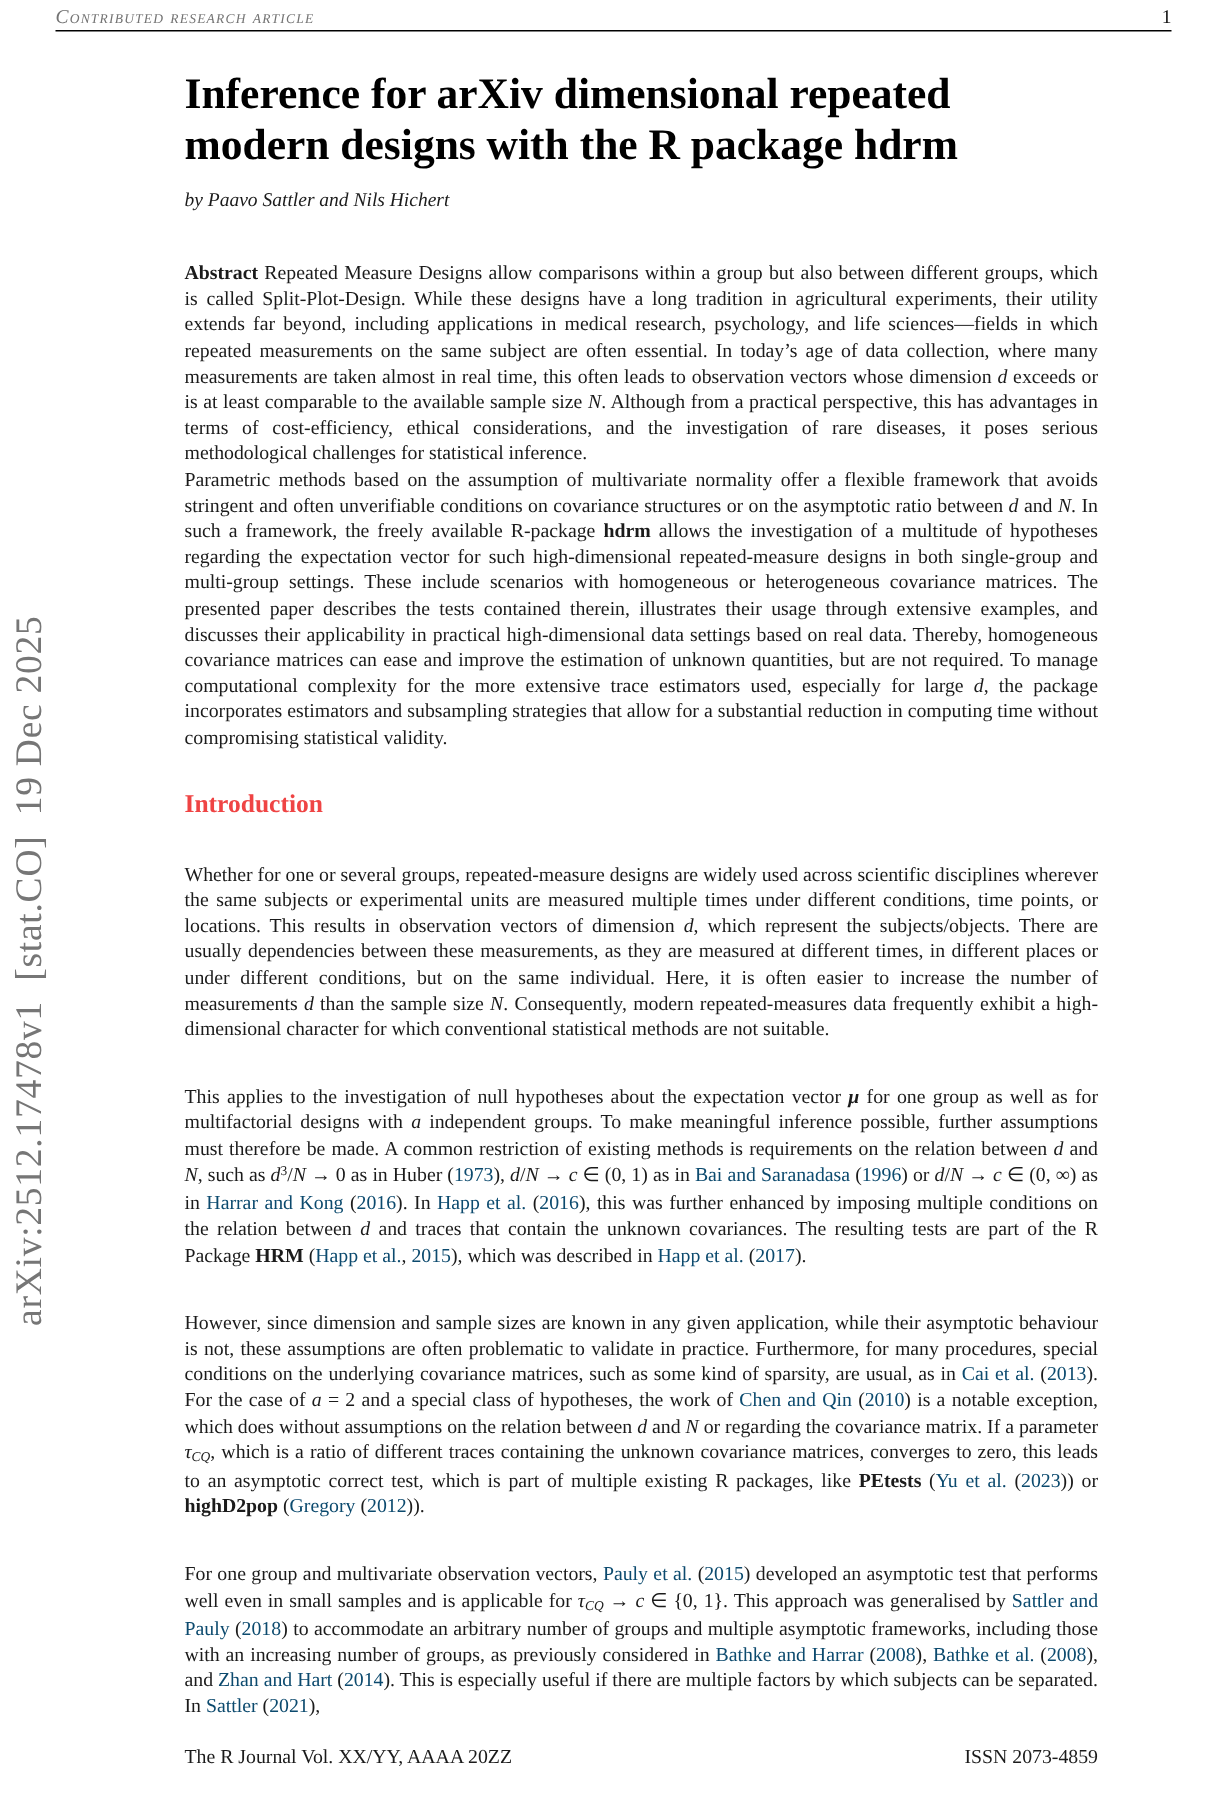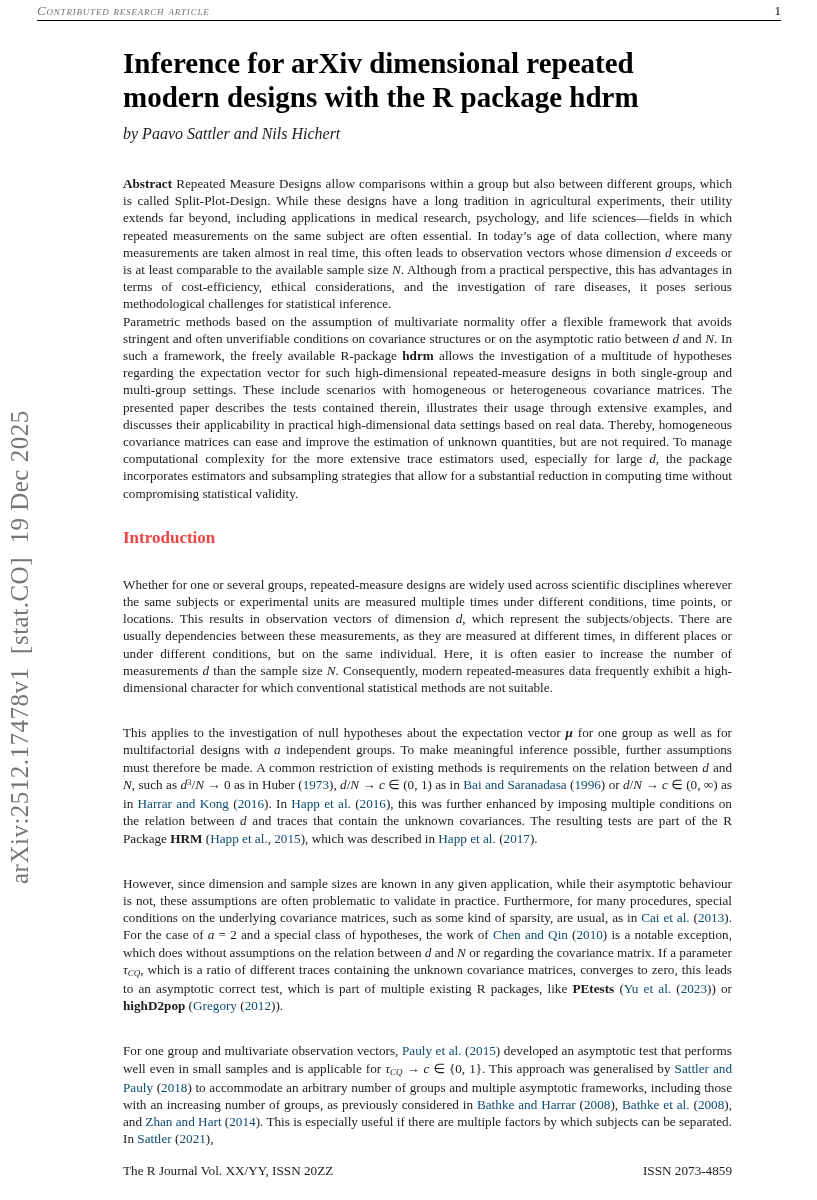--- a/index.html
+++ b/index.html
@@ -34,21 +34,21 @@
   }
   .content {
     position:absolute; left:123px; top:46px; width:609px;
   }
   .title {
     font-size:29px; line-height:34px; font-weight:bold;
     margin-bottom:11px; color:#000;
   }
   .title .title-line { display:block; }
   .byline {
-    font-style:italic; font-size:16px; margin-bottom:32px;
+    font-style:italic; font-size:13px; margin-bottom:32px;
   }
   .para {
     font-size:13.2px; line-height:17.2px; text-align:justify;
     hyphens:auto;margin-top:28px; -webkit-hyphens:auto;
   }
   .abstract .para { margin:0; }
   .section-heading {
     font-size:17px; font-weight:bold;
     margin-top:26px; margin-bottom:20px; color:#ef4444;
   }
@@ -99,17 +99,17 @@
     <section>
       <p class="para intro-para"><span class="sg-t">Whether for one or several groups, repeated-measure designs are widely used across scientific disciplines wherever the same subjects or experimental units are measured multiple times under different conditions, time points, or locations. This results in observation vectors of dimension </span><span class="sg-i">d</span><span class="sg-t">, which represent the subjects/objects. There are usually dependencies between these measurements, as they are measured at different times, in different places or under different conditions, but on the same individual. Here, it is often easier to increase the number of measurements </span><span class="sg-i">d</span><span class="sg-t"> than the sample size </span><span class="sg-i">N</span><span class="sg-t">. Consequently, modern repeated-measures data frequently exhibit a high-dimensional character for which conventional statistical methods are not suitable.</span></p>
       <p class="para intro-para"><span class="sg-t">This applies to the investigation of null hypotheses about the expectation vector </span><span class="sg-bi">μ</span><span class="sg-t"> for one group as well as for multifactorial designs with </span><span class="sg-i">a</span><span class="sg-t"> independent groups. To make meaningful inference possible, further assumptions must therefore be made. A common restriction of existing methods is requirements on the relation between </span><span class="sg-i">d</span><span class="sg-t"> and </span><span class="sg-i">N</span><span class="sg-t">, such as </span><span class="sg-i">d</span><span class="sg-sup">3</span><span class="sg-t">/</span><span class="sg-i">N</span><span class="sg-t"> → 0 as in Huber (</span><span class="sg-l">1973</span><span class="sg-t">), </span><span class="sg-i">d</span><span class="sg-t">/</span><span class="sg-i">N</span><span class="sg-t"> → </span><span class="sg-i">c</span><span class="sg-t"> ∈ (0, 1) as in </span><span class="sg-l">Bai and Saranadasa</span><span class="sg-t"> (</span><span class="sg-l">1996</span><span class="sg-t">) or </span><span class="sg-i">d</span><span class="sg-t">/</span><span class="sg-i">N</span><span class="sg-t"> → </span><span class="sg-i">c</span><span class="sg-t"> ∈ (0, ∞) as in </span><span class="sg-l">Harrar and Kong</span><span class="sg-t"> (</span><span class="sg-l">2016</span><span class="sg-t">). In </span><span class="sg-l">Happ et al.</span><span class="sg-t"> (</span><span class="sg-l">2016</span><span class="sg-t">), this was further enhanced by imposing multiple conditions on the relation between </span><span class="sg-i">d</span><span class="sg-t"> and traces that contain the unknown covariances. The resulting tests are part of the R Package </span><span class="sg-b">HRM</span><span class="sg-t"> (</span><span class="sg-l">Happ et al.</span><span class="sg-t">, </span><span class="sg-l">2015</span><span class="sg-t">), which was described in </span><span class="sg-l">Happ et al.</span><span class="sg-t"> (</span><span class="sg-l">2017</span><span class="sg-t">).</span></p>
       <p class="para intro-para"><span class="sg-t">However, since dimension and sample sizes are known in any given application, while their asymptotic behaviour is not, these assumptions are often problematic to validate in practice. Furthermore, for many procedures, special conditions on the underlying covariance matrices, such as some kind of sparsity, are usual, as in </span><span class="sg-l">Cai et al.</span><span class="sg-t"> (</span><span class="sg-l">2013</span><span class="sg-t">). For the case of </span><span class="sg-i">a</span><span class="sg-t"> = 2 and a special class of hypotheses, the work of </span><span class="sg-l">Chen and Qin</span><span class="sg-t"> (</span><span class="sg-l">2010</span><span class="sg-t">) is a notable exception, which does without assumptions on the relation between </span><span class="sg-i">d</span><span class="sg-t"> and </span><span class="sg-i">N</span><span class="sg-t"> or regarding the covariance matrix. If a parameter </span><span class="sg-i">τ</span><span class="sg-sub">CQ</span><span class="sg-t">, which is a ratio of different traces containing the unknown covariance matrices, converges to zero, this leads to an asymptotic correct test, which is part of multiple existing R packages, like </span><span class="sg-b">PEtests</span><span class="sg-t"> (</span><span class="sg-l">Yu et al.</span><span class="sg-t"> (</span><span class="sg-l">2023</span><span class="sg-t">)) or </span><span class="sg-b">highD2pop</span><span class="sg-t"> (</span><span class="sg-l">Gregory</span><span class="sg-t"> (</span><span class="sg-l">2012</span><span class="sg-t">)).</span></p>
       <p class="para intro-para"><span class="sg-t">For one group and multivariate observation vectors, </span><span class="sg-l">Pauly et al.</span><span class="sg-t"> (</span><span class="sg-l">2015</span><span class="sg-t">) developed an asymptotic test that performs well even in small samples and is applicable for </span><span class="sg-i">τ</span><span class="sg-sub">CQ</span><span class="sg-t"> → </span><span class="sg-i">c</span><span class="sg-t"> ∈ {0, 1}. This approach was generalised by </span><span class="sg-l">Sattler and Pauly</span><span class="sg-t"> (</span><span class="sg-l">2018</span><span class="sg-t">) to accommodate an arbitrary number of groups and multiple asymptotic frameworks, including those with an increasing number of groups, as previously considered in </span><span class="sg-l">Bathke and Harrar</span><span class="sg-t"> (</span><span class="sg-l">2008</span><span class="sg-t">), </span><span class="sg-l">Bathke et al.</span><span class="sg-t"> (</span><span class="sg-l">2008</span><span class="sg-t">), and </span><span class="sg-l">Zhan and Hart</span><span class="sg-t"> (</span><span class="sg-l">2014</span><span class="sg-t">). This is especially useful if there are multiple factors by which subjects can be separated. In </span><span class="sg-l">Sattler</span><span class="sg-t"> (</span><span class="sg-l">2021</span><span class="sg-t">),</span></p>
     </section>
 
   </main>
 
   <footer class="page-footer">
-    <span>The R Journal Vol. XX/YY, ISSN 20ZZ</span>
+    <span>The R Journal Vol. XX/YY, AAAA 20ZZ</span>
     <span>ISSN 2073-4859</span>
   </footer>
 
 </div>
 
 </body></html>

